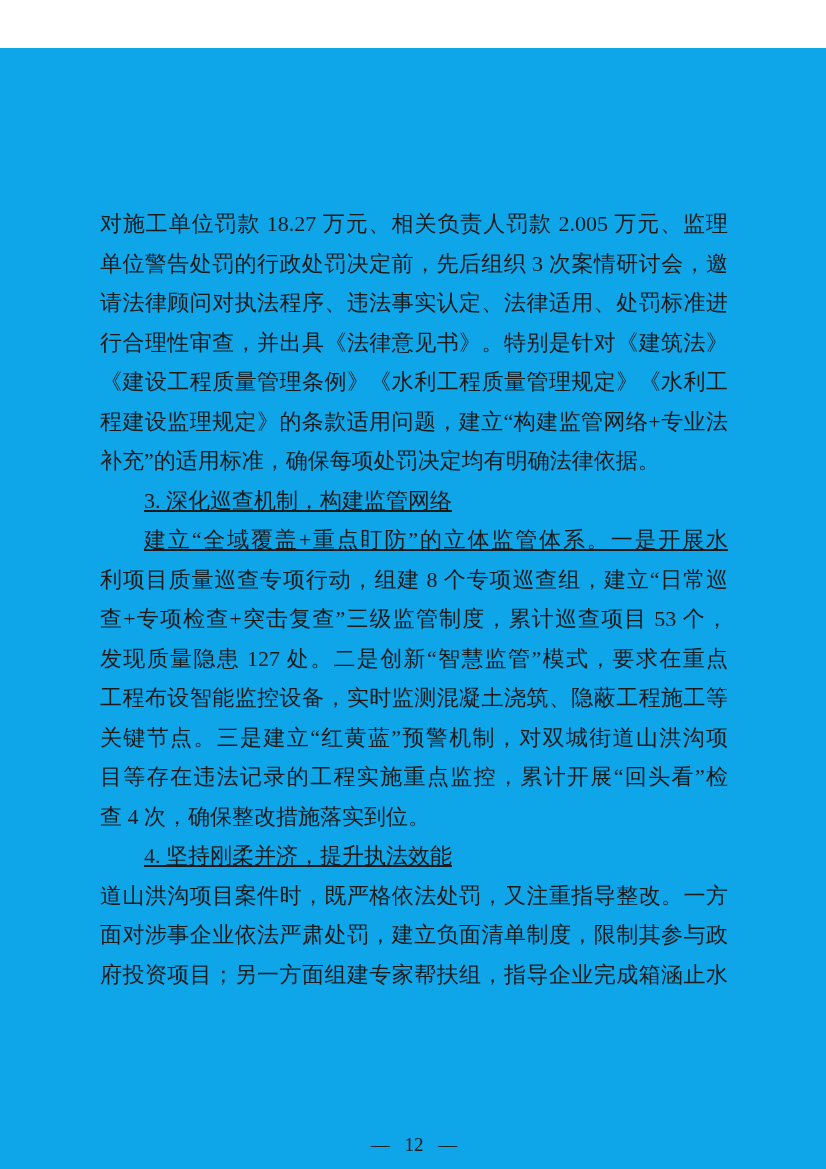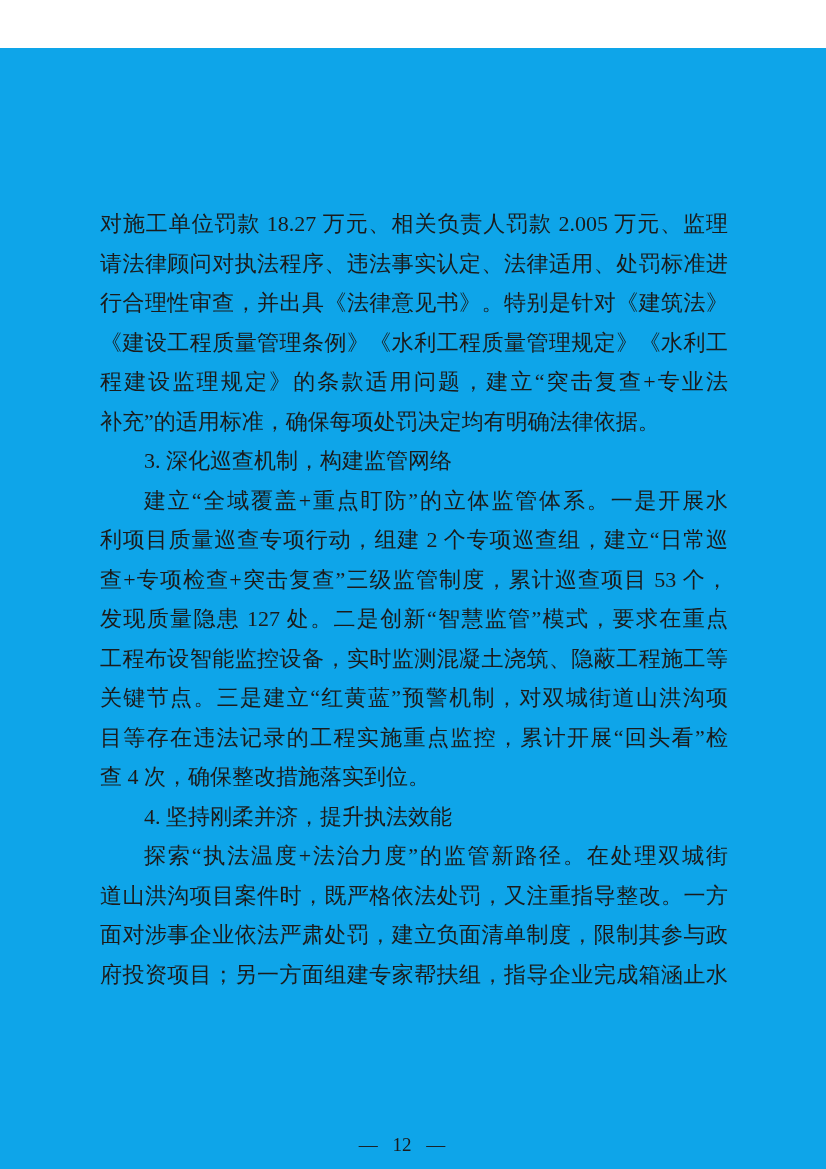--- a/index.html
+++ b/index.html
@@ -35,55 +35,56 @@
     text-align-last: justify;
   }
   .line.body-end,
   .line.heading {
     text-align: right;
     text-align-last: left;
   }
   .line.para-start,
   .line.heading {
     text-indent: 2em;
+    text-decoration: underline;
   }
   .footer {
     position: absolute;
-    left: 88px;
+    left: 100px;
     top: 1084px;
     width: 628px;
     text-align: center;
     font-size: 19px;
     line-height: 26px;
     color: #1b1b1b;
     word-spacing: 10px;
   }
 </style>
 </head>
 <body>
 
 <div class="page">
   <div class="content" id="document-body">
       <div class="line body-full">对施工单位罚款 18.27 万元、相关负责人罚款 2.005 万元、监理</div>
+      <div class="line body-full">单位警告处罚的行政处罚决定前，先后组织 3 次案情研讨会，邀</div>
       <div class="line body-full">请法律顾问对执法程序、违法事实认定、法律适用、处罚标准进</div>
       <div class="line body-full">行合理性审查，并出具《法律意见书》。特别是针对《建筑法》</div>
       <div class="line body-full">《建设工程质量管理条例》《水利工程质量管理规定》《水利工</div>
-      <div class="line body-full">程建设监理规定》的条款适用问题，建立“突击复查+专业法</div>
+      <div class="line body-full">程建设监理规定》的条款适用问题，建立“构建监管网络+专业法</div>
       <div class="line body-end">补充”的适用标准，确保每项处罚决定均有明确法律依据。</div>
       <div class="line heading">3. 深化巡查机制，构建监管网络</div>
       <div class="line para-start">建立“全域覆盖+重点盯防”的立体监管体系。一是开展水</div>
-      <div class="line body-full">利项目质量巡查专项行动，组建 2 个专项巡查组，建立“日常巡</div>
+      <div class="line body-full">利项目质量巡查专项行动，组建 8 个专项巡查组，建立“日常巡</div>
       <div class="line body-full">查+专项检查+突击复查”三级监管制度，累计巡查项目 53 个，</div>
       <div class="line body-full">发现质量隐患 127 处。二是创新“智慧监管”模式，要求在重点</div>
       <div class="line body-full">工程布设智能监控设备，实时监测混凝土浇筑、隐蔽工程施工等</div>
       <div class="line body-full">关键节点。三是建立“红黄蓝”预警机制，对双城街道山洪沟项</div>
       <div class="line body-full">目等存在违法记录的工程实施重点监控，累计开展“回头看”检</div>
       <div class="line body-end">查 4 次，确保整改措施落实到位。</div>
       <div class="line heading">4. 坚持刚柔并济，提升执法效能</div>
-      <div class="line para-start">探索“执法温度+法治力度”的监管新路径。在处理双城街</div>
       <div class="line body-full">道山洪沟项目案件时，既严格依法处罚，又注重指导整改。一方</div>
       <div class="line body-full">面对涉事企业依法严肃处罚，建立负面清单制度，限制其参与政</div>
       <div class="line body-full">府投资项目；另一方面组建专家帮扶组，指导企业完成箱涵止水</div>
     </div>
   <div class="footer">
     <span>— 12 —</span>
   </div>
 </div>
 
 </body></html>

